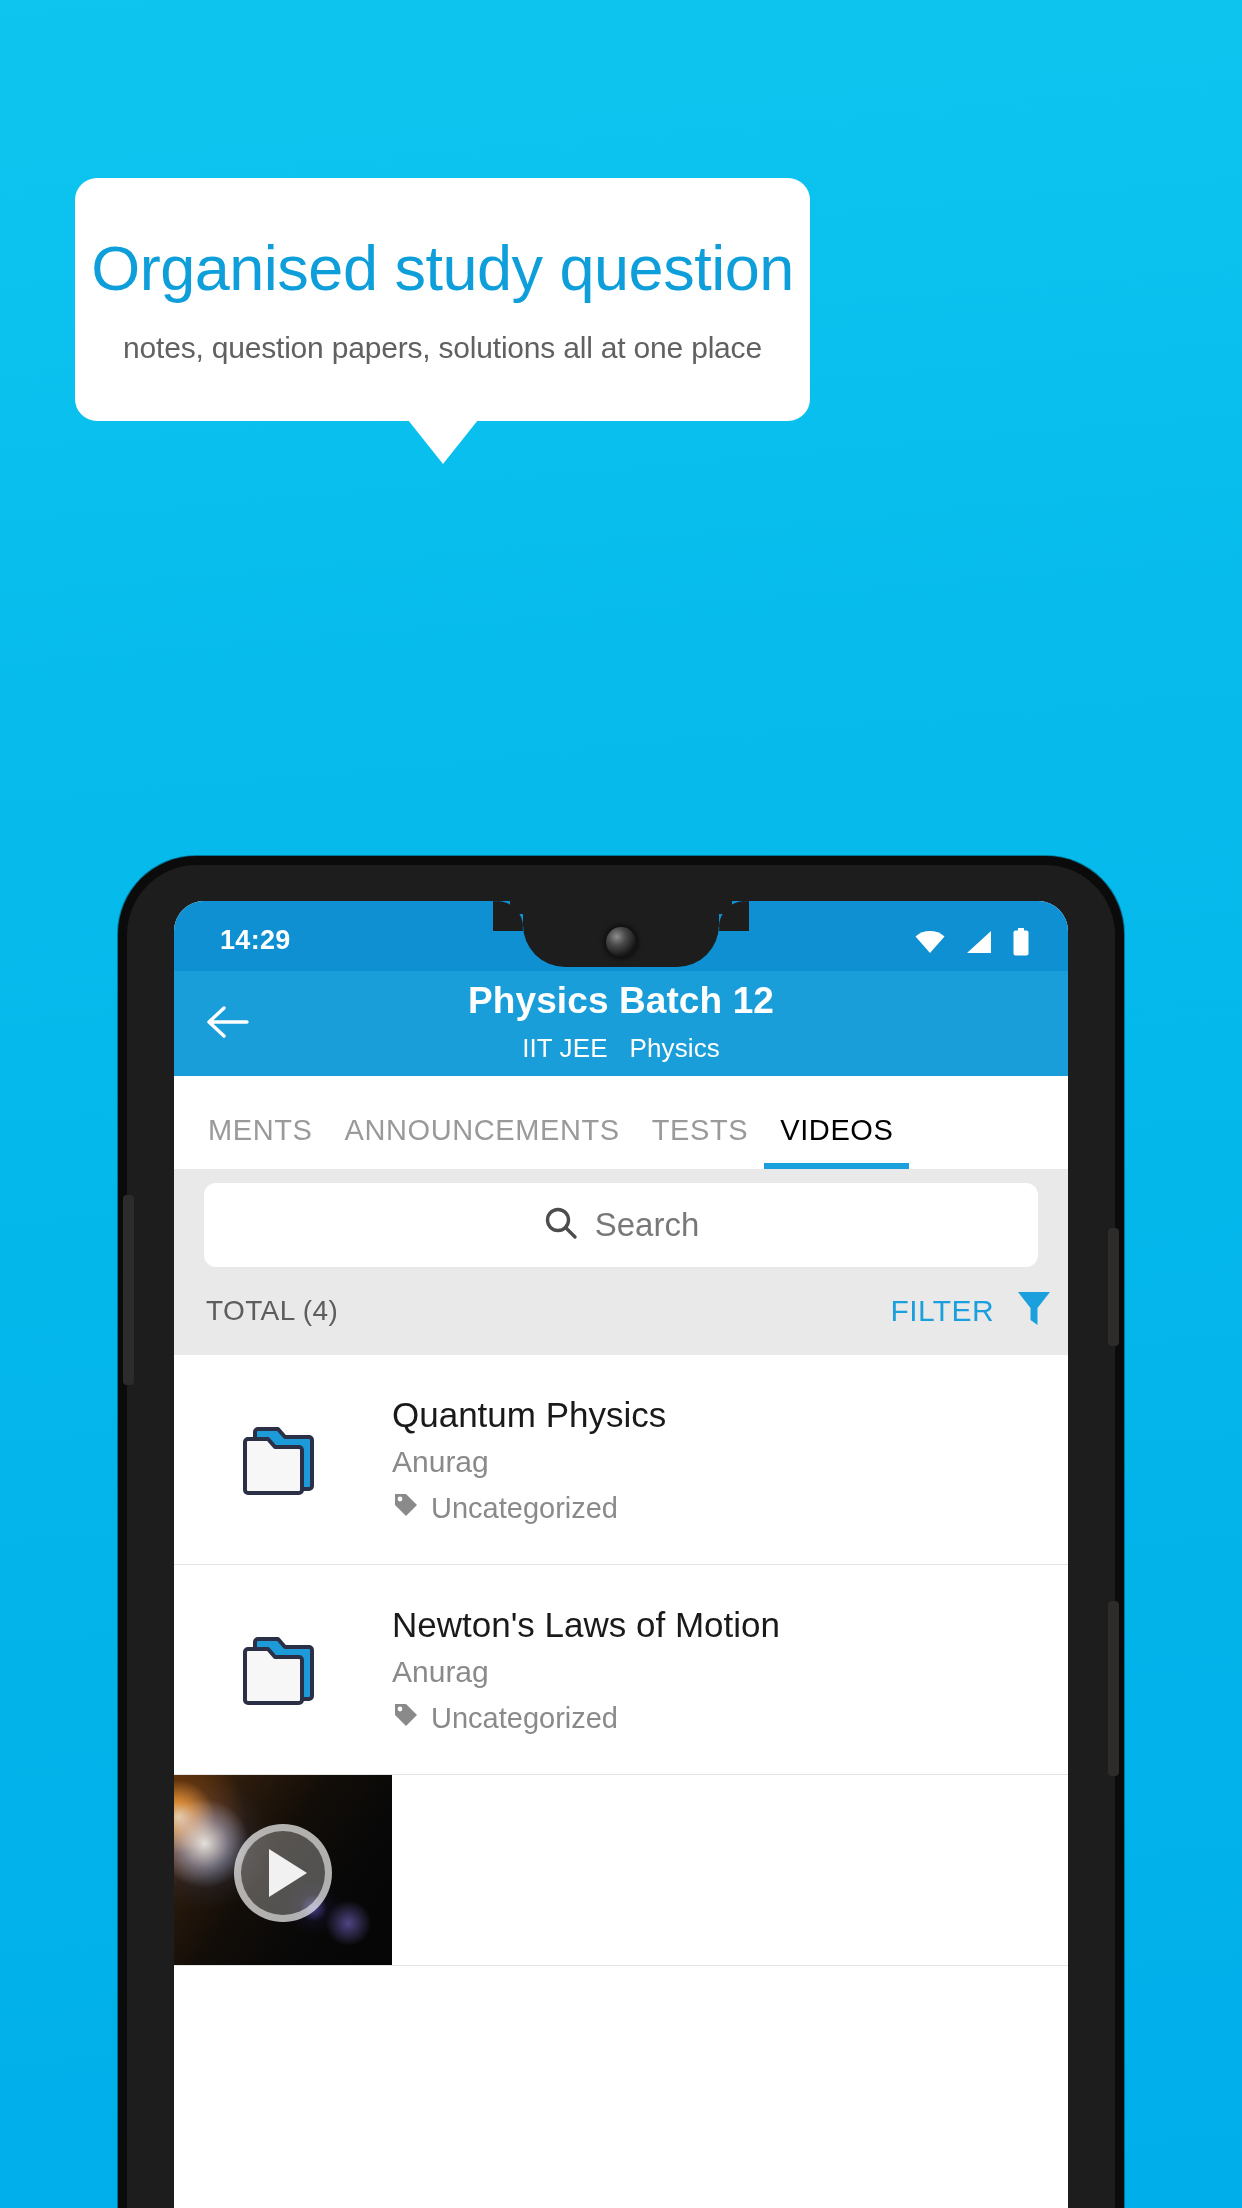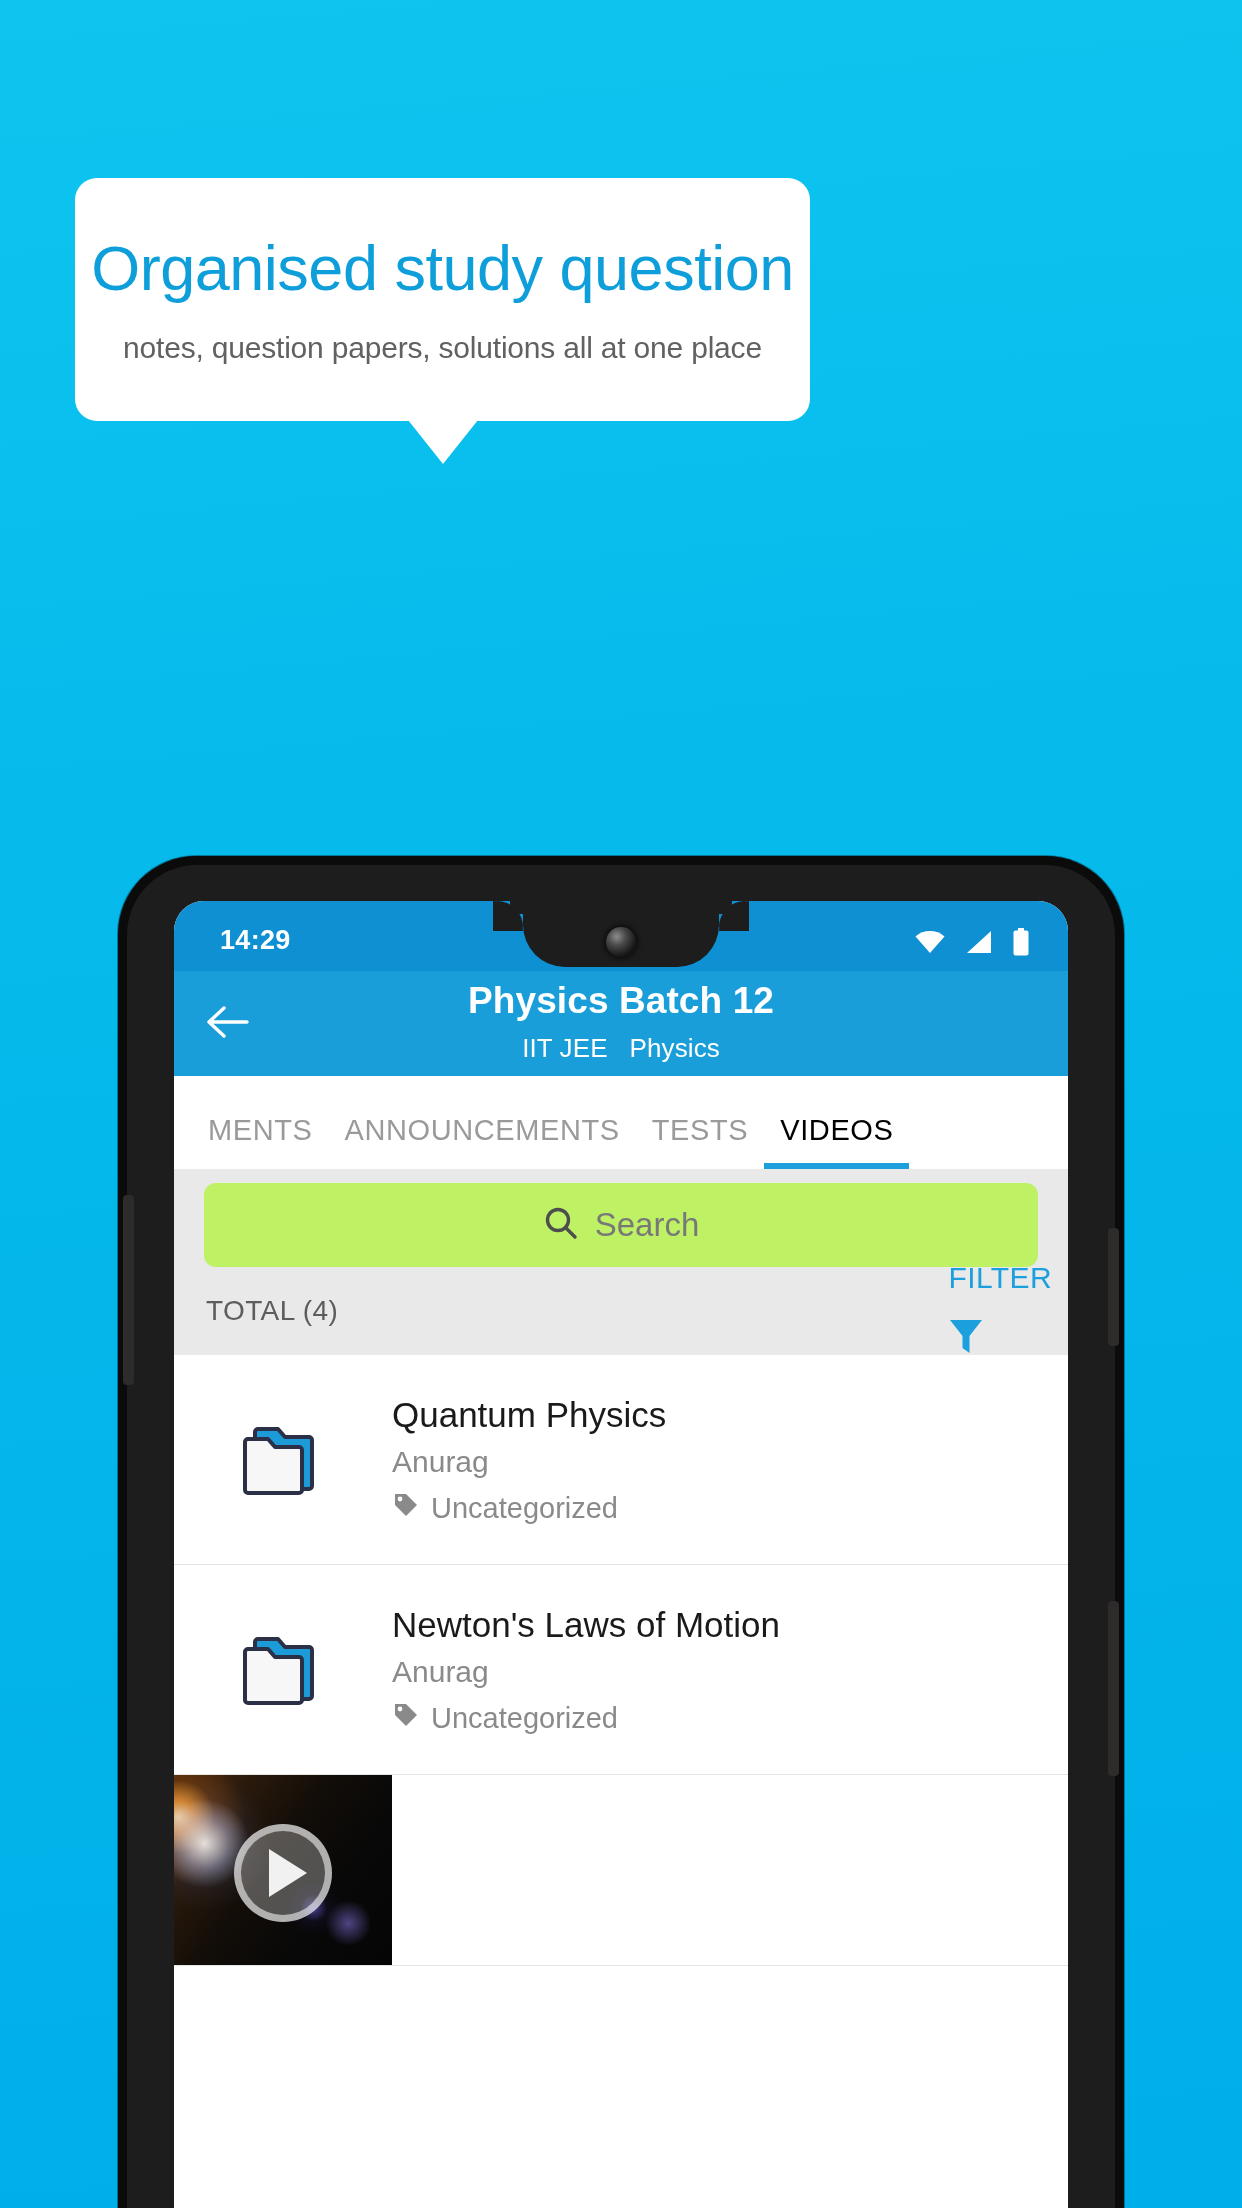--- a/index.html
+++ b/index.html
@@ -137,32 +137,32 @@
   }
   .tab.active { color:#000000; }
   .tab.active::after {
     content:""; position:absolute; left:0; right:0; bottom:0;
     height:6px; background:#1ca0dd;
   }
 
   
   #searchwrap { background:#e9e9e9; padding:14px 30px 0 30px; }
   #searchbar {
-    height:84px; background:#bef264; border-radius:12px;
+    height:84px; background:#ffffff; border-radius:12px;
     display:flex; align-items:center; justify-content:center; gap:16px;
   }
   #search-placeholder { font-size:33px; color:#787878; }
 
   #totalrow {
     background:#e9e9e9; height:88px;
     display:flex; align-items:center; justify-content:space-between;
     padding:0 16px 0 32px;
   }
   #total-label { font-size:28px; color:#5d5d5d; letter-spacing:0.4px; }
-  #filter-group { display:flex; align-items:flex-start; gap:22px;flex-direction:column; }
+  #filter-group { display:flex; align-items:center; gap:22px; }
   #filter-label { font-size:30px; color:#1ca0dd; letter-spacing:0.4px; }
 
   
   #list { background:#ffffff; }
   .row {
     display:flex; align-items:center; border-bottom:1px solid #e4e4e4;
     background:#ffffff;
   }
   .row-folder { padding:38px 0; }
   .row-folder .icon-col {

